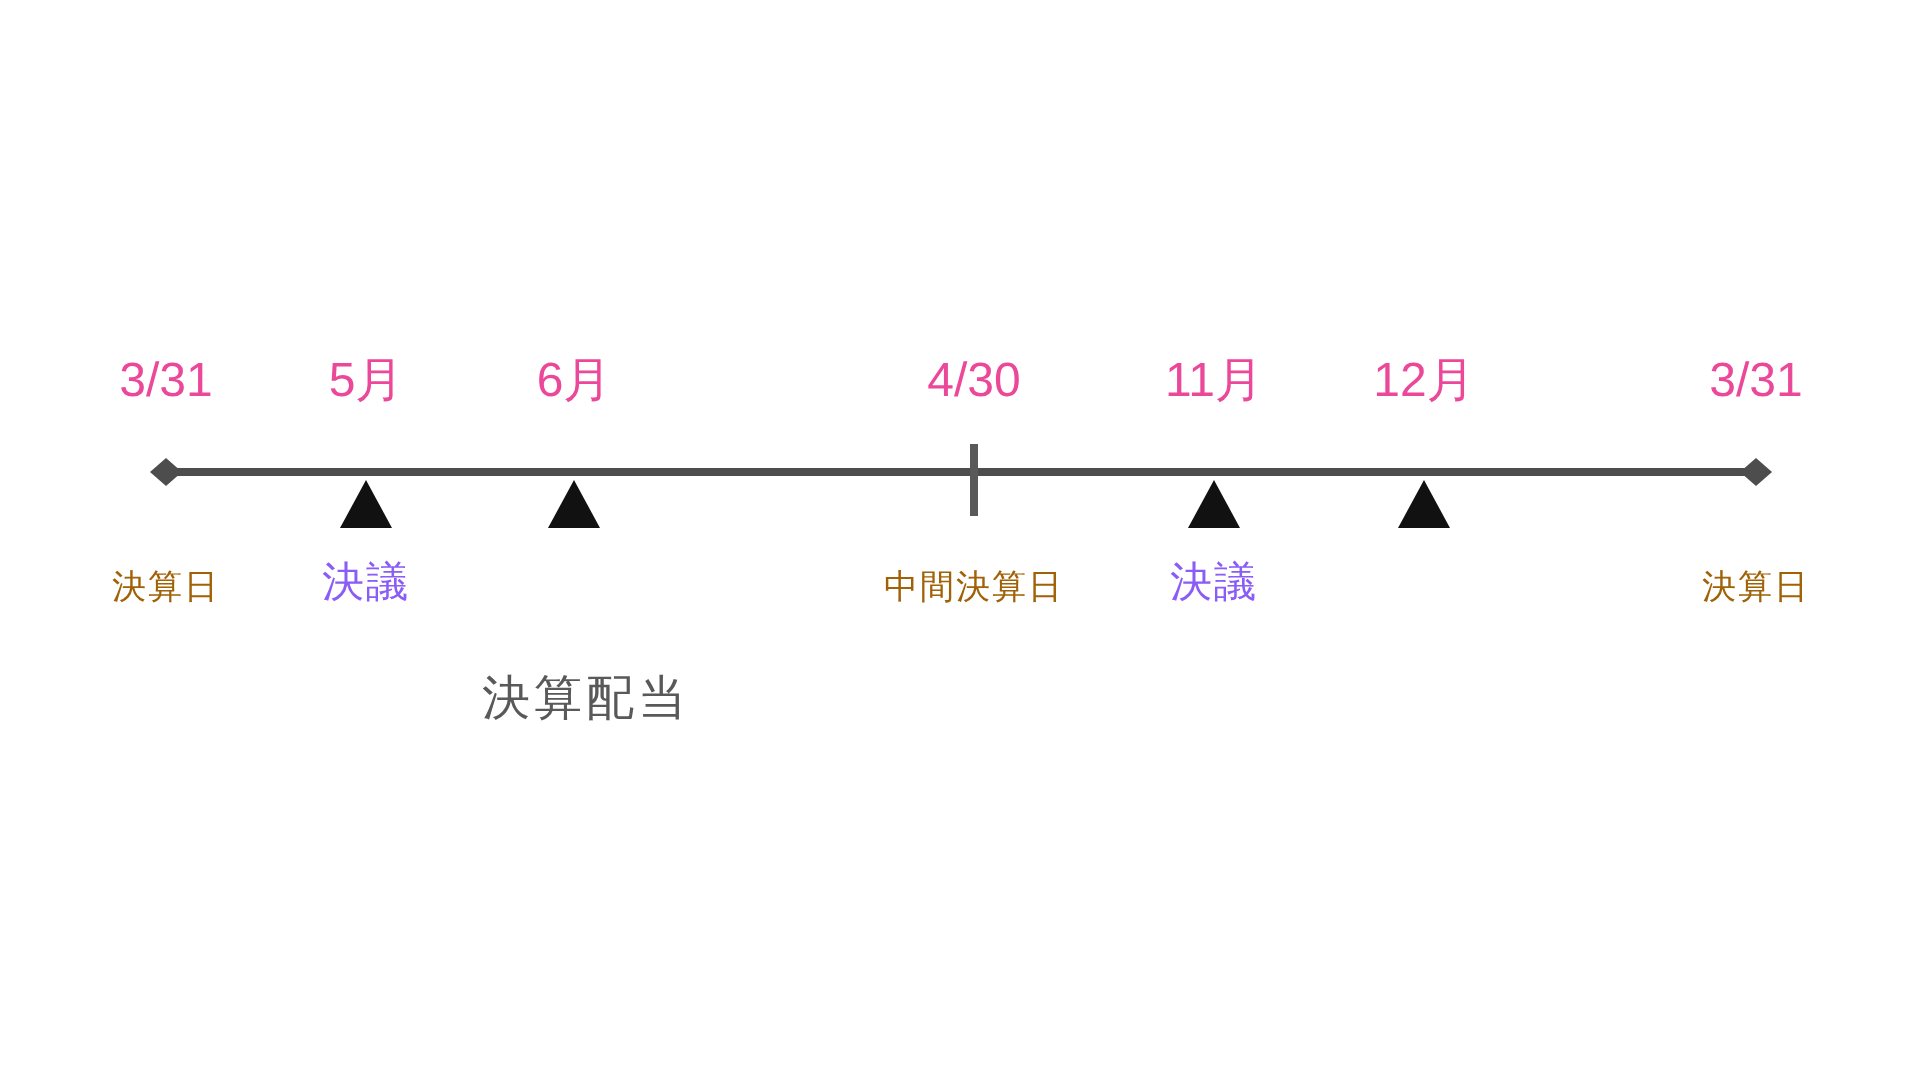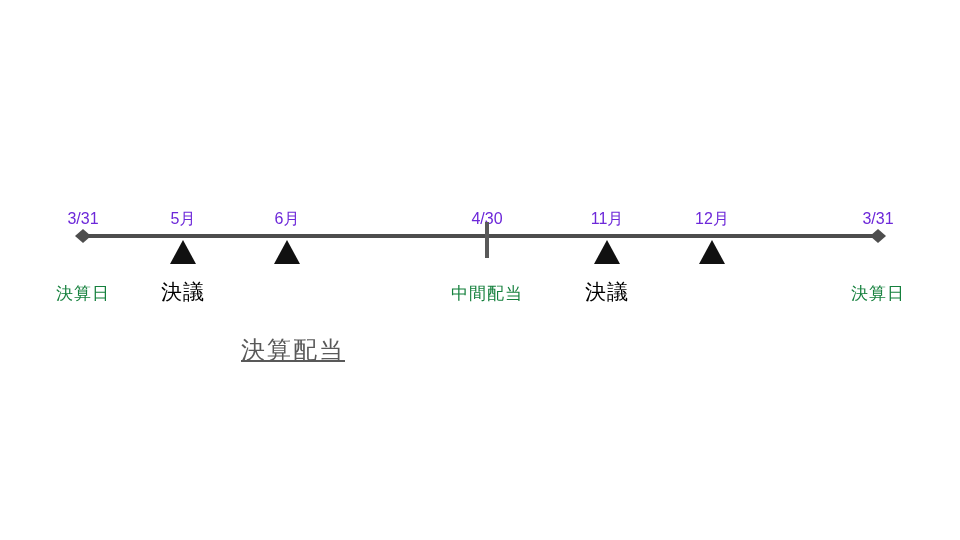--- a/index.html
+++ b/index.html
@@ -25,44 +25,44 @@
   }
   
   .point {
     position: absolute;
     top: 0;
     width: 0;
     height: 540px;
   }
   .date-label {
     position: absolute;
-    top: 208px;
+    top: 180px;
     left: 0;
     transform: translateX(-50%);
     white-space: nowrap;
-    font-size: 16px;
+    font-size: 24px;
     line-height: 22px;
-    color: #6d28d9;
+    color: #ec4899;
   }
   .below-label {
     position: absolute;
     top: 284px;
     left: 0;
     transform: translateX(-50%);
     white-space: nowrap;
     font-size: 17px;
     line-height: 20px;
-    color: #15803d;
+    color: #a16207;
     letter-spacing: 1px;
   }
   .below-label.emphasis {
     top: 280px;
     font-size: 21px;
     line-height: 24px;
-    color: #000000;
+    color: #8b5cf6;
   }
   .marker {
     position: absolute;
   }
   .marker-diamond {
     top: 229px;
     left: -8px;
     width: 16px;
     height: 14px;
     background: #4d4d4d;
@@ -113,31 +113,31 @@
     <div class="below-label emphasis">決議</div>
   </div>
     <div class="point" style="left: 287px;">
     <div class="date-label">6月</div>
     <div class="marker marker-triangle"></div>
 
   </div>
     <div class="point" style="left: 487px;">
     <div class="date-label">4/30</div>
     <div class="marker marker-tick"></div>
-    <div class="below-label">中間配当</div>
+    <div class="below-label">中間決算日</div>
   </div>
     <div class="point" style="left: 607px;">
     <div class="date-label">11月</div>
     <div class="marker marker-triangle"></div>
     <div class="below-label emphasis">決議</div>
   </div>
     <div class="point" style="left: 712px;">
     <div class="date-label">12月</div>
     <div class="marker marker-triangle"></div>
 
   </div>
     <div class="point" style="left: 878px;">
     <div class="date-label">3/31</div>
     <div class="marker marker-diamond"></div>
     <div class="below-label">決算日</div>
   </div>
-    <div class="group-label" style="left: 293px; text-decoration: underline;">決算配当</div>
+    <div class="group-label" style="left: 293px;">決算配当</div>
   </div>
 
 </body></html>

